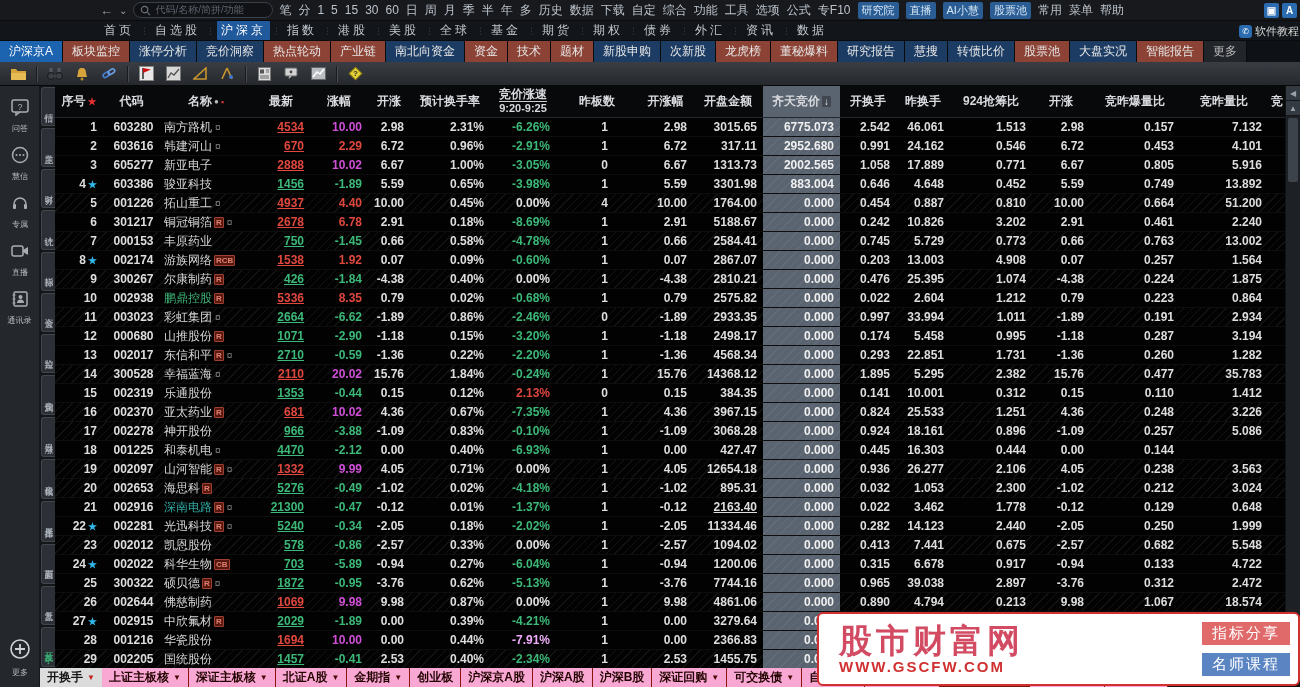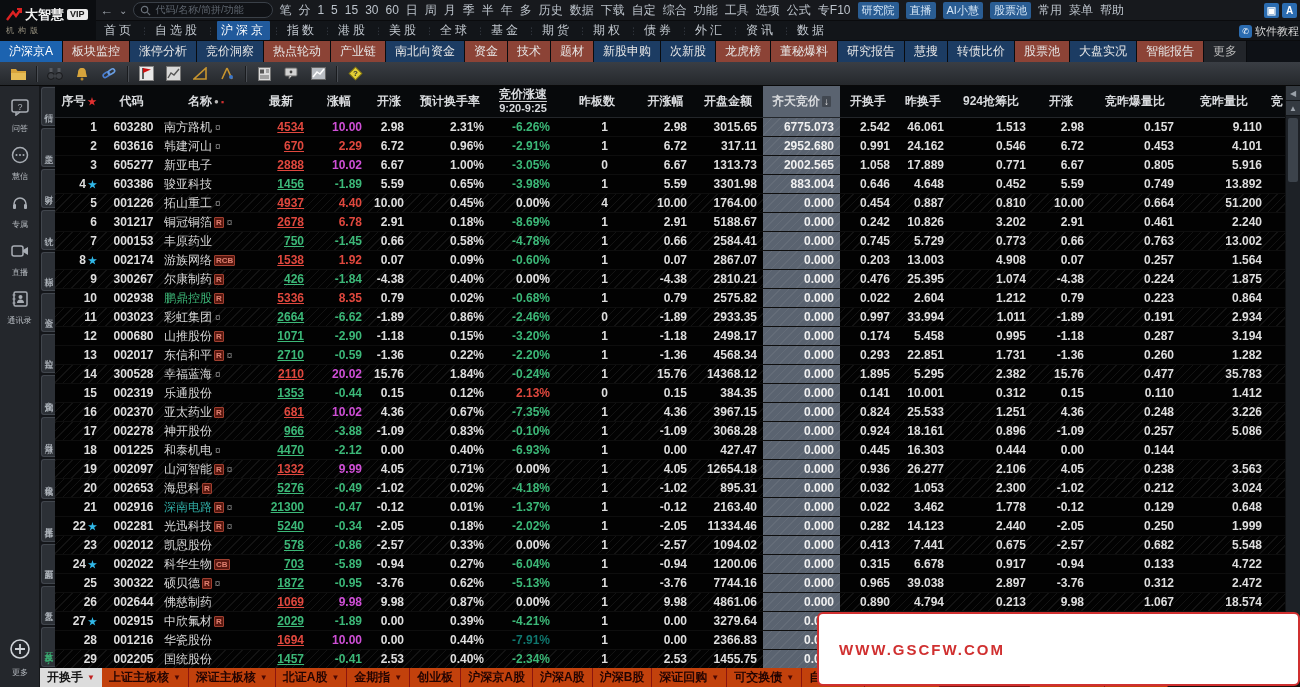--- a/index.html
+++ b/index.html
@@ -87,21 +87,21 @@
            flex-direction:column;border-left:1px solid #101214;}
   .vbtn{height:14px;background:#343a41;color:#9aa1a9;font-size:8px;display:flex;align-items:center;
         justify-content:center;border-bottom:1px solid #14171a;}
   .vthumb{height:64px;background:#3c434b;border-radius:2px;margin:2px 2px;}
   
   .bottombar{position:absolute;left:40px;right:0;bottom:0;height:19px;background:#15100c;display:flex;overflow:hidden;}
   .bt{flex:0 0 auto;display:flex;align-items:center;padding:0 7px;font-size:12px;font-weight:bold;white-space:nowrap;}
   .bt .caret{font-size:8px;margin-left:4px;}
   .bt.white{background:#dcdcdc;color:#151515;}
   .bt.white .caret{color:#c02222;}
-  .bt.red{background:#c2410c;color:#230402;border-right:1px solid #8c150e;}
+  .bt.red{background:#f9a8d4;color:#230402;border-right:1px solid #8c150e;}
   .bt.red .caret{color:#47070判3;}
   .bt.red .caret{color:#470703;}
   .bt.amber{background:#7c150b;color:#ffb125;border-right:1px solid #8c150e;}
   .bt.amber .caret{color:#ffb125;}
   
   .watermark{position:absolute;right:0;bottom:1px;width:483px;height:74px;background:#ffffff;
              border:2px solid #d03030;border-radius:6px;box-sizing:border-box;z-index:50;
              display:flex;align-items:center;padding:2px 8px 2px 20px;gap:12px;}
   .wm-left{display:flex;flex-direction:column;align-items:flex-start;flex:1;}
   .wm-title{font-family:"Liberation Serif",serif;font-size:33px;font-weight:bold;color:#d24b63;
@@ -109,31 +109,20 @@
   .wm-url{font-size:15px;font-weight:bold;color:#d03030;letter-spacing:2px;}
   .wm-right{display:flex;flex-direction:column;gap:8px;}
   .wm-badge1{background:#e06a6a;color:#fff;font-size:15px;padding:2px 10px;letter-spacing:2px;}
   .wm-badge2{background:#5b84c2;color:#fff;font-size:15px;padding:2px 10px;letter-spacing:2px;}
 </style>
 </head>
 <body>
 
 <div class="app">
 
-  <div class="logo">
-    <div class="logo-line1">
-      <svg width="16" height="14" viewBox="0 0 16 14">
-          <path d="M1 12 L7 4 L10 8 L15 1" stroke="#d22" stroke-width="2.4" fill="none"></path>
-          <path d="M11 1 h4 v4" stroke="#d22" stroke-width="2" fill="none"></path>
-        </svg>
-      <span class="logo-brand">大智慧</span>
-      <span class="logo-vip">VIP</span>
-    </div>
-    <div class="logo-edition">机构版</div>
-  </div>
 
   <div class="bar1">
     <span class="navarrow">←</span>
     <span class="navarrow" style="font-size:10px;">⌄</span>
     <div class="searchbox">
       <svg width="11" height="11" viewBox="0 0 12 12">
           <circle cx="5" cy="5" r="3.5" fill="none" stroke="#6b727b" stroke-width="1.3"></circle>
           <line x1="8" y1="8" x2="11" y2="11" stroke="#6b727b" stroke-width="1.3"></line>
         </svg>
       <span>代码/名称/简拼/功能</span>
@@ -504,21 +493,21 @@
           <div class="td" style="width: 82px;">
             <span>1.513</span>
           </div>
           <div class="td" style="width: 58px;">
             <span>2.98</span>
           </div>
           <div class="td" style="width: 90px;">
             <span>0.157</span>
           </div>
           <div class="td" style="width: 88px;">
-            <span>9.110</span>
+            <span>7.132</span>
           </div>
           <div class="td" style="width: 18px;"></div>
         </div>
         <div class="tr">
           <div class="td" style="width: 48px;">
             <span>2</span>
           </div>
           <div class="td left" style="width: 57px; justify-content: center;">
             <span>603616</span>
           </div>
@@ -1643,21 +1632,21 @@
           </div>
           <div class="td" style="width: 66px;">
             <span style="color: rgb(60, 184, 120);">-1.37%</span>
           </div>
           <div class="td" style="width: 82px; padding-right: 30px;">
             <span>1</span>
           </div>
           <div class="td" style="width: 55px;">
             <span>-0.12</span>
           </div>
-          <div class="td" style="width: 70px;">
+          <div class="td" style="width: 70px; text-decoration: underline;">
             <span>2163.40</span>
           </div>
           <div class="td qt" style="width: 77px;">
             <span>0.000</span>
           </div>
           <div class="td" style="width: 56px;">
             <span>0.022</span>
           </div>
           <div class="td" style="width: 54px;">
             <span>3.462</span>
@@ -2043,21 +2032,21 @@
           <div class="td" style="width: 58px;">
             <span style="color: rgb(207, 79, 214);">10.00</span>
           </div>
           <div class="td" style="width: 42px;">
             <span>0.00</span>
           </div>
           <div class="td" style="width: 80px;">
             <span>0.44%</span>
           </div>
           <div class="td" style="width: 66px;">
-            <span style="color: #0f766e;">-7.91%</span>
+            <span style="color: #f0abfc;">-7.91%</span>
           </div>
           <div class="td" style="width: 82px; padding-right: 30px;">
             <span>1</span>
           </div>
           <div class="td" style="width: 55px;">
             <span>0.00</span>
           </div>
           <div class="td" style="width: 70px;">
             <span>2366.83</span>
           </div>
@@ -2207,17 +2196,22 @@
         <span>条件选股</span>
         <span class="caret">▼</span>
       </div>
       <div class="bt red">
         <span>最近浏览</span>
       </div>
     </div>
 
   <div class="watermark">
     <div class="wm-left">
+      <span class="wm-title">股市财富网</span>
       <span class="wm-url">WWW.GSCFW.COM</span>
+    </div>
+    <div class="wm-right">
+      <span class="wm-badge1">指标分享</span>
+      <span class="wm-badge2">名师课程</span>
     </div>
   </div>
 
 </div>
 
 </body></html>

